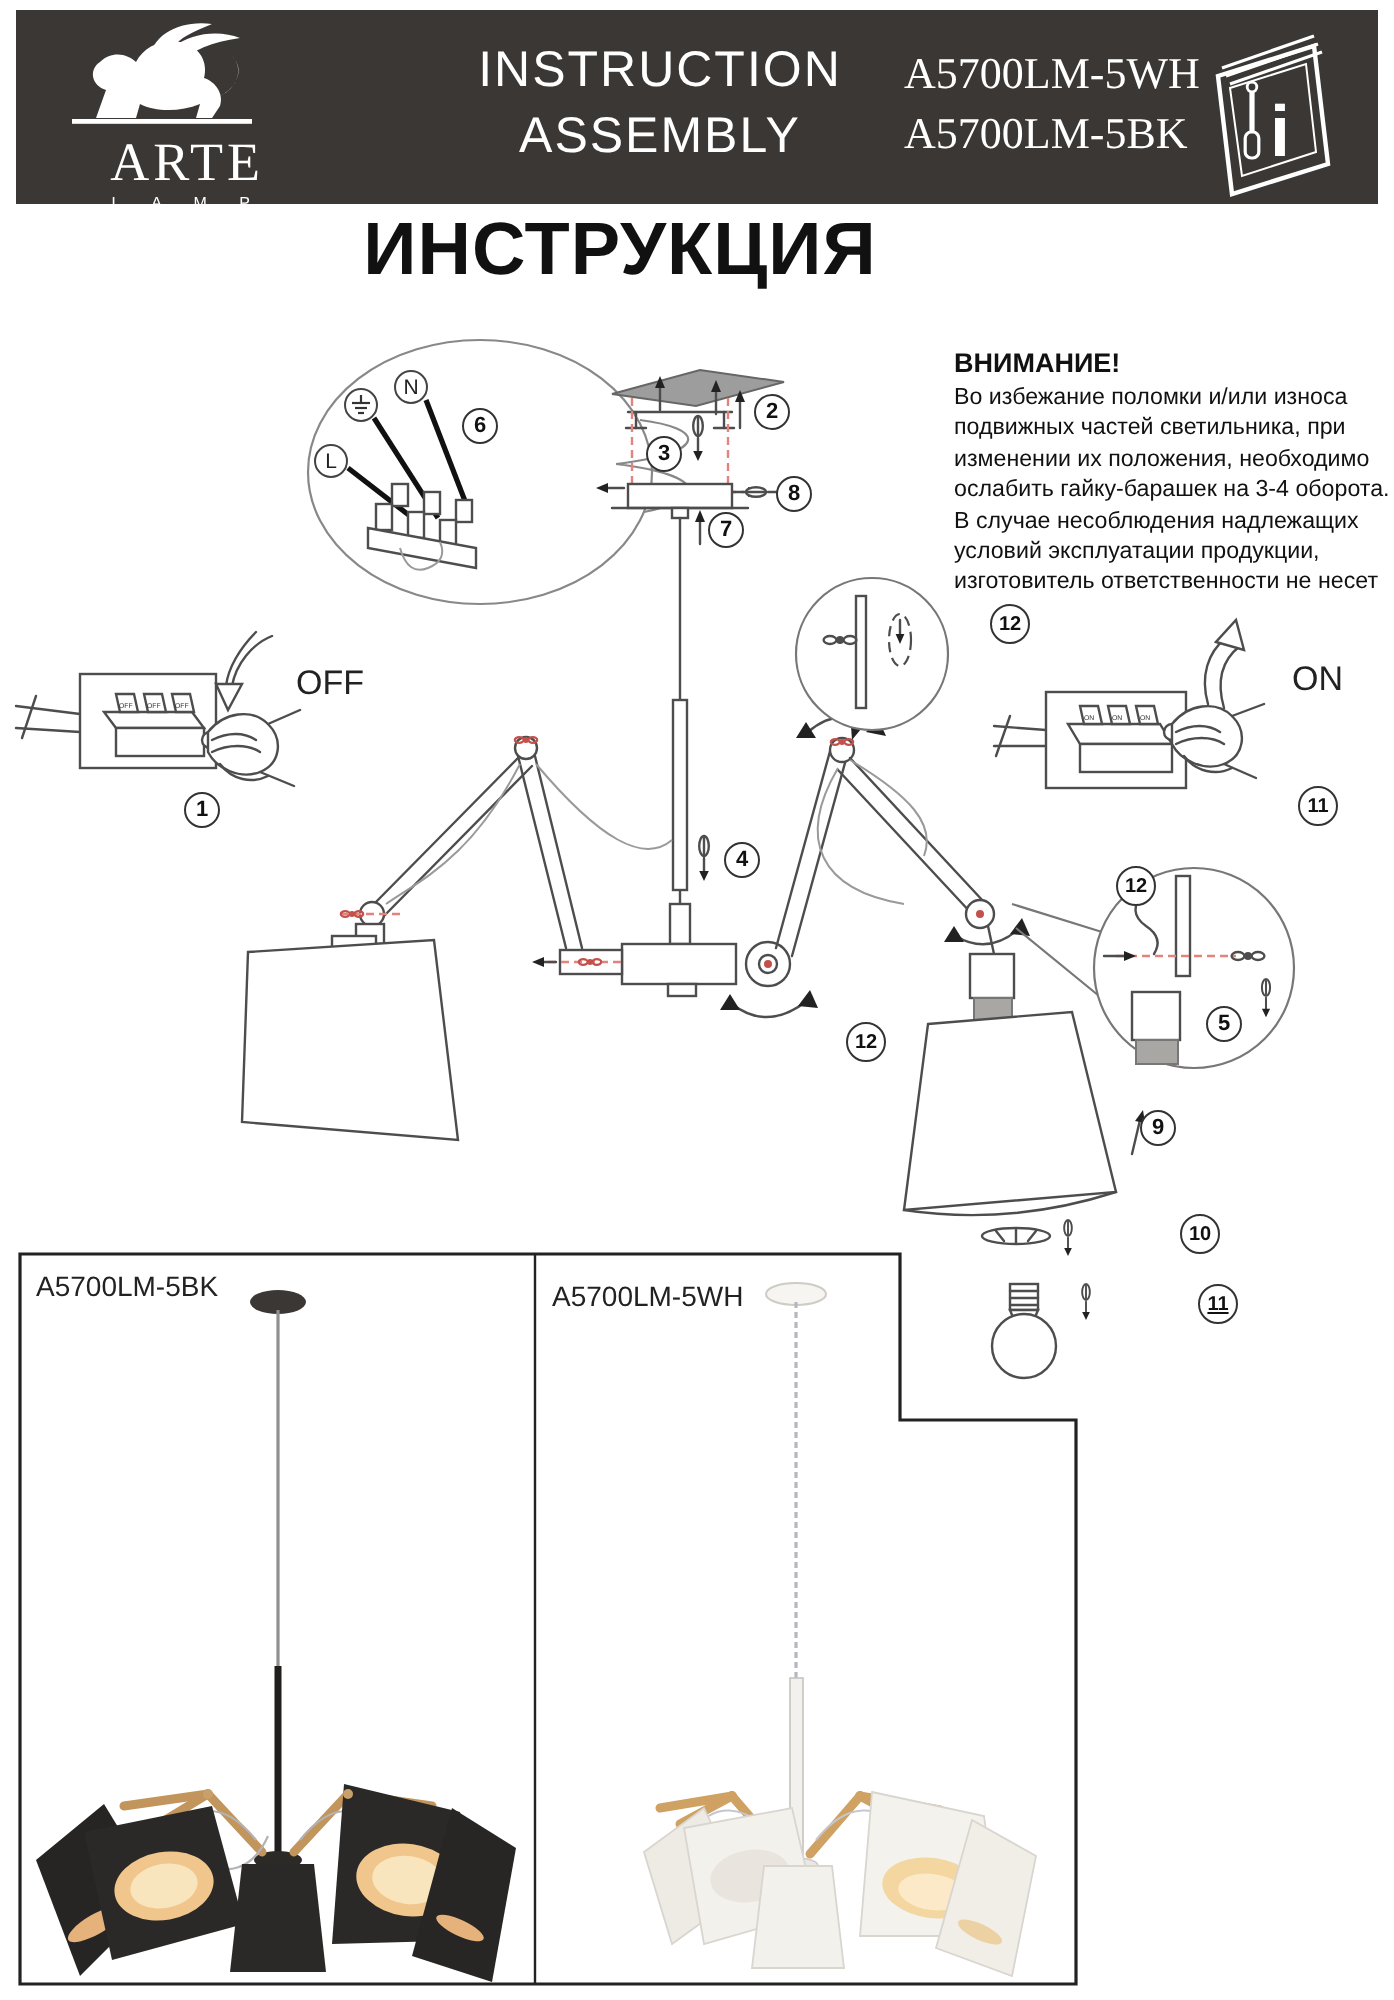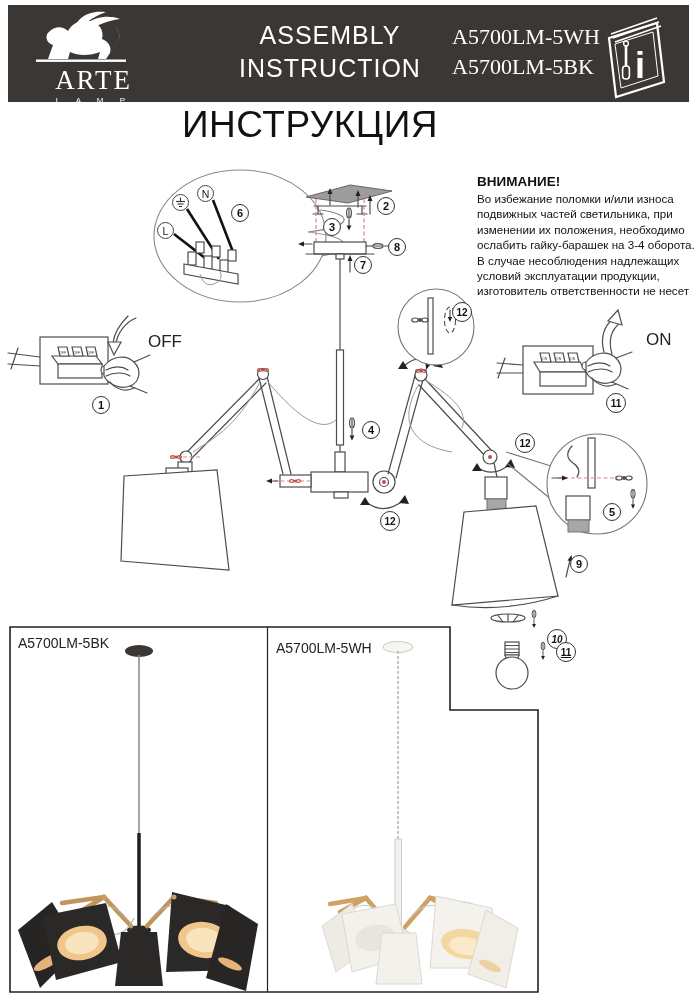--- a/index.html
+++ b/index.html
@@ -10,30 +10,30 @@
   #logo{position:absolute;left:14px;top:2px;width:110px;height:94px;text-align:right;color:#fff;}
   #logo .brand{font-family:"Liberation Serif",serif;font-size:27px;letter-spacing:2px;line-height:26px;}
   #logo .sub{font-size:8px;letter-spacing:7px;margin-top:3px;padding-left:6px;}
   #hdr .ttl{position:absolute;left:222px;top:14px;width:200px;text-align:center;color:#fff;
             font-size:25px;letter-spacing:1px;line-height:33px;font-weight:400;}
   #hdr .mdl{position:absolute;left:444px;top:17px;width:160px;color:#fff;
             font-family:"Liberation Serif",serif;font-size:22px;line-height:30px;}
   #bookico{position:absolute;right:16px;top:5px;}
   
   #ptitle{position:absolute;left:310px;top:104px;transform:translateX(-50%);
-          font-size:37px;font-weight:normal;letter-spacing:.5px;}
+          font-size:37px;font-weight:bold;letter-spacing:.5px;}
   
   #warn{position:absolute;left:477px;top:174px;width:222px;}
   #warn .wt{font-size:13.5px;font-weight:bold;margin-bottom:2px;}
   #warn .wb{font-size:11.6px;line-height:15.4px;}
   
   .co{position:absolute;width:16px;height:16px;border:1.4px solid #333;border-radius:50%;
       background:#fff;display:flex;align-items:center;justify-content:center;
       font-size:11px;font-weight:600;color:#111;z-index:4;}
-  .co.w{width:18px;height:18px;font-size:10px;}
+  .co.w{width:18px;height:18px;font-size:10px;margin-left:43px;}
   .lbl{position:absolute;font-size:17px;font-weight:500;color:#222;z-index:4;}
   .tcirc{position:absolute;width:15px;height:15px;border:1.1px solid #444;border-radius:50%;
       background:#fff;display:flex;align-items:center;justify-content:center;
       font-size:10.5px;color:#222;z-index:4;}
   .prodlbl{position:absolute;font-size:14px;color:#222;z-index:4;}
   
   svg .ln{stroke:#4d4d4d;fill:none;stroke-width:1.2;stroke-linecap:round;}
   svg .lnf{stroke:#4d4d4d;fill:#fff;stroke-width:1.2;}
   svg .red{stroke:#e2837e;fill:none;stroke-width:1.2;stroke-dasharray:4 2.5;}
   svg .blk{fill:#222;stroke:none;}
@@ -50,22 +50,22 @@
       <svg width="100" height="56" viewBox="0 0 100 56">
         <path d="M42,24 C44,10 58,3 74,5 C64,9 58,12 54,17 C64,9 78,8 88,12 C74,14 64,18 57,25 Z" fill="#fff"></path>
         <path d="M16,52 L21,38 C14,36 12,28 18,24 C24,18 32,20 36,24 C40,16 50,12 58,14 C68,16 72,24 70,32 C76,34 80,40 78,46 L74,52 L66,52 L68,45 C58,49 46,49 38,45 L36,52 Z" fill="#fff"></path>
         <path d="M76,42 C86,38 91,28 84,21 C90,27 87,37 78,41 Z" fill="#fff"></path>
         <rect x="4" y="52.5" width="90" height="2.4" fill="#fff"></rect>
       </svg>
       <div class="brand">ARTE</div>
       <div class="sub">L A M P</div>
     </div>
     <div class="ttl">
+      <div>INSTRUCTION</div>
       <div>ASSEMBLY</div>
-      <div>INSTRUCTION</div>
     </div>
     <div class="mdl">
       <div>A5700LM-5WH</div>
       <div>A5700LM-5BK</div>
     </div>
     <svg id="bookico" width="72" height="90" viewBox="0 0 72 90">
       <path d="M10,24 L56,8 M12,28 L58,12 M14,32 L60,16" stroke="#fff" stroke-width="1.6" fill="none"></path>
       <path d="M8,28 L56,13 L63,72 L15,87 Z" stroke="#fff" stroke-width="2.2" fill="none"></path>
       <path d="M14,34 L52,22 L57,66 L20,78 Z" stroke="#fff" stroke-width="1" fill="none"></path>
       <line x1="25" y1="36" x2="25" y2="56" stroke="#fff" stroke-width="2.6"></line>
@@ -377,21 +377,21 @@
 
   <div class="co" style="left:92px;top:396px;">1</div>
   <div class="co" style="left:377px;top:197px;">2</div>
   <div class="co" style="left:323px;top:218px;">3</div>
   <div class="co" style="left:362px;top:421px;">4</div>
   <div class="co" style="left:603px;top:503px;">5</div>
   <div class="co" style="left:231px;top:204px;">6</div>
   <div class="co" style="left:354px;top:256px;">7</div>
   <div class="co" style="left:388px;top:238px;">8</div>
   <div class="co" style="left:570px;top:555px;">9</div>
-  <div class="co w" style="left:547px;top:629px;font-style:italic;">10</div>
+  <div class="co w" style="left:547px;top:607px;">10</div>
   <div class="co w" style="left:556px;top:642px;text-decoration:underline;">11</div>
   <div class="co w" style="left:452px;top:302px;">12</div>
   <div class="co w" style="left:515px;top:433px;">12</div>
   <div class="co w" style="left:380px;top:511px;">12</div>
   <div class="co w" style="left:606px;top:393px;">11</div>
 
   <div class="prodlbl" style="left:18px;top:635px;">A5700LM-5BK</div>
   <div class="prodlbl" style="left:276px;top:640px;">A5700LM-5WH</div>
 
 </div>

